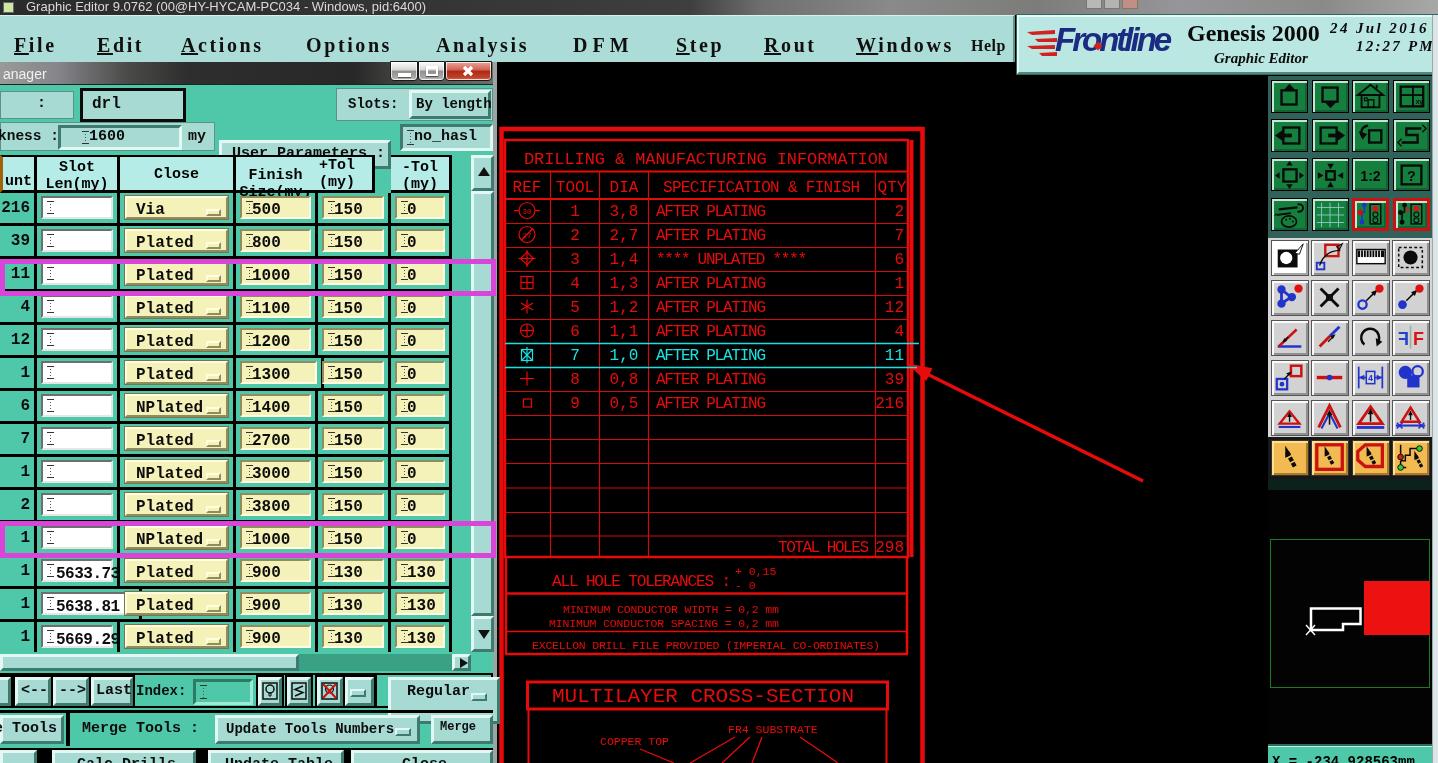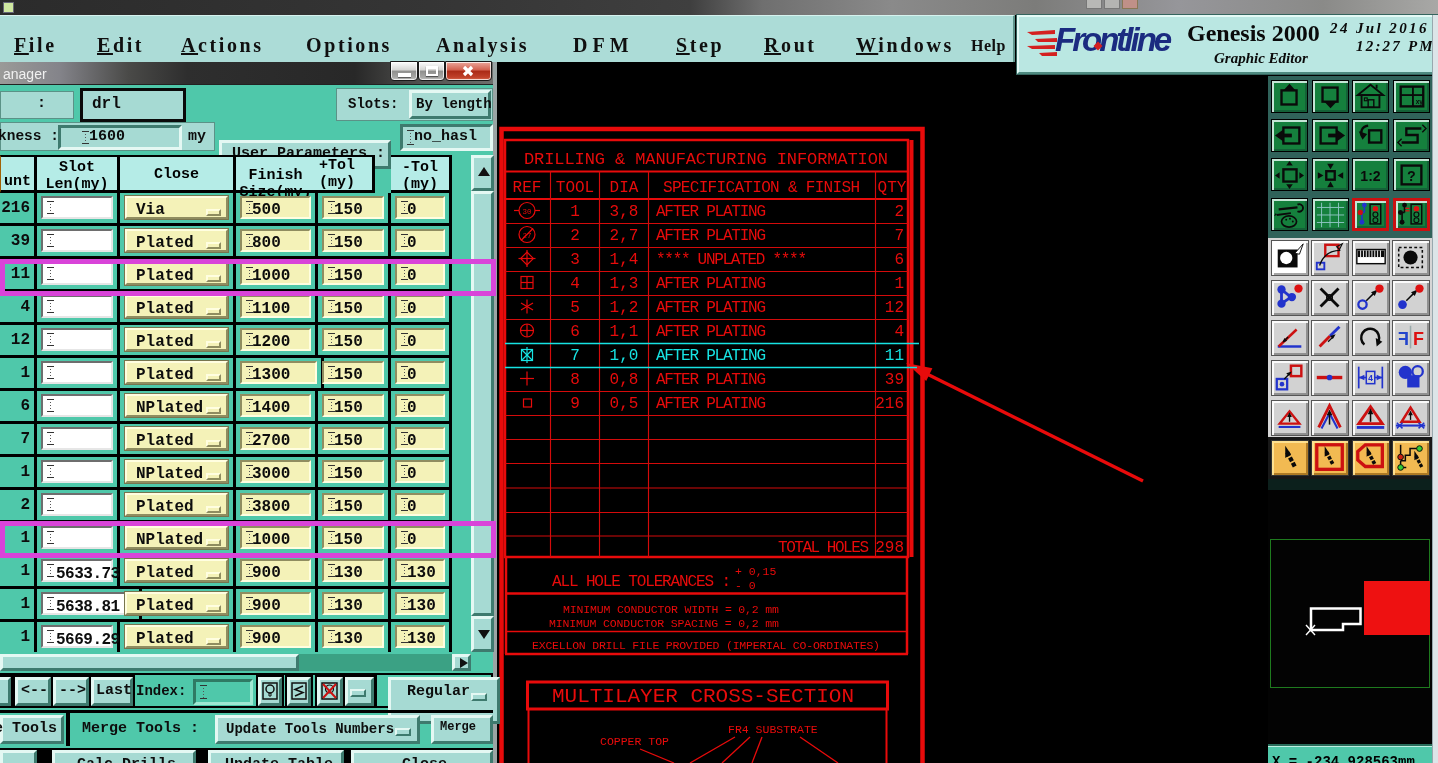--- a/index.html
+++ b/index.html
@@ -42,21 +42,21 @@
 #wclose{left:445px;width:47px;background:linear-gradient(#eba79b 0%,#d2604e 45%,#aa2a16 50%,#c0412a 85%,#d86a50 100%)}
 .flat{position:absolute;background:#A6DAD3;border:1px solid #5b9287}
 .raised{position:absolute;background:#A6DAD3;border:3px solid;border-color:#E4F8F3 #3E7A6E #3E7A6E #E4F8F3}
 .sunk{position:absolute;background:#A6DAD3;border:3px solid;border-color:#3E7A6E #E4F8F3 #E4F8F3 #3E7A6E}
 .lbl{font-size:15px;color:#0d0d0d;white-space:nowrap}
 
 .cur{position:absolute;left:4px;top:3px;bottom:3px;width:7px;background-image:linear-gradient(#333,#333),linear-gradient(#333,#333),repeating-linear-gradient(to bottom,#555 0 1px,transparent 1px 3px);background-size:7px 1px,7px 1px,1px 100%;background-position:top center,bottom center,center top;background-repeat:no-repeat}
 
 #ttable{left:0;top:93px;width:495px;height:497px;overflow:hidden}
 .hcell{position:absolute;background:#B5ECE7;border:3px solid #000;border-left:none;border-top-width:2px;color:#000;font-size:15px;line-height:17px;text-align:center}
-.hc1{border-left:1px solid #a16207}
+.hc1{border-left:3px solid #a16207}
 .row{position:absolute;left:0;width:454px;height:33px}
 .cell{position:absolute;top:0;height:33px;border-right:3px solid #000;border-bottom:3px solid #000}
 .cnt{font-size:16px;text-align:right;padding:6px 4px 0 0;color:#0d0d0d}
 .winput{position:absolute;left:4px;top:3px;right:4px;bottom:4px;background:#fff;border:2px solid;border-color:#6e6e6e #e6e6e6 #e6e6e6 #6e6e6e;font-size:16px;padding:3px 0 0 7px;color:#0d0d0d;letter-spacing:-0.5px}
 .yinput{position:absolute;left:4px;top:3px;right:4px;bottom:4px;background:#F4F2B8;border:2px solid;border-color:#8f8d60 #FFFEE0 #FFFEE0 #8f8d60;font-size:16px;padding:3px 0 0 10px;color:#0d0d0d}
 .ydrop{position:absolute;left:5px;top:3px;right:5px;bottom:4px;background:#F4F2B8;border:2px solid;border-color:#FFFEE0 #8f8d60 #8f8d60 #FFFEE0;box-shadow:0 0 0 1px #77754e;font-size:16px;padding:3px 0 0 9px;color:#0d0d0d}
 .yind{position:absolute;right:5px;top:11px;width:15px;height:7px;background:#F4F2B8;border:2px solid;border-color:#FFFEE0 #8f8d60 #8f8d60 #FFFEE0}
 .tind{position:absolute;right:9px;top:10px;width:16px;height:8px;background:#A6DAD3;border:2px solid;border-color:#E4F8F3 #3E7A6E #3E7A6E #E4F8F3}
 .mag{position:absolute;border:5px solid #D944D9;left:0;width:496px;height:37px;z-index:9}
 </style></head>
@@ -199,20 +199,21 @@
     <g fill="#17e3e3" font-size="16">
       <text x="575" y="360" text-anchor="middle">7</text>
         <text x="624" y="360" text-anchor="middle">1,0</text>
         <text x="656" y="360" textLength="110">AFTER PLATING</text>
         <text x="904" y="360" text-anchor="end">11</text>
     </g>
   </svg>
 
   <div class="abs" id="titlestrip"></div>
   <div class="abs" id="appicon"></div>
+  <div class="abs" id="titletext">Graphic Editor 9.0762 (00@HY-HYCAM-PC034 - Windows, pid:6400)</div>
   <div class="abs" style="left:1086px;top:0;width:16px;height:9px;background:#b8b8b6;border:1px solid #777;border-top:none"></div>
   <div class="abs" style="left:1104px;top:0;width:16px;height:9px;background:#b4b4b2;border:1px solid #777;border-top:none"></div>
   <div class="abs" style="left:1122px;top:0;width:16px;height:9px;background:#c09088;border:1px solid #875;border-top:none"></div>
   <div class="abs" id="menubar"></div>
   <span class="mi" style="left:14px"><u>F</u>ile</span>
   <span class="mi" style="left:97px"><u>E</u>dit</span>
   <span class="mi" style="left:181px"><u>A</u>ctions</span>
   <span class="mi" style="left:306px">Options</span>
   <span class="mi" style="left:436px">Analysis</span>
   <span class="mi" style="left:573px;letter-spacing:5px">DFM</span>

